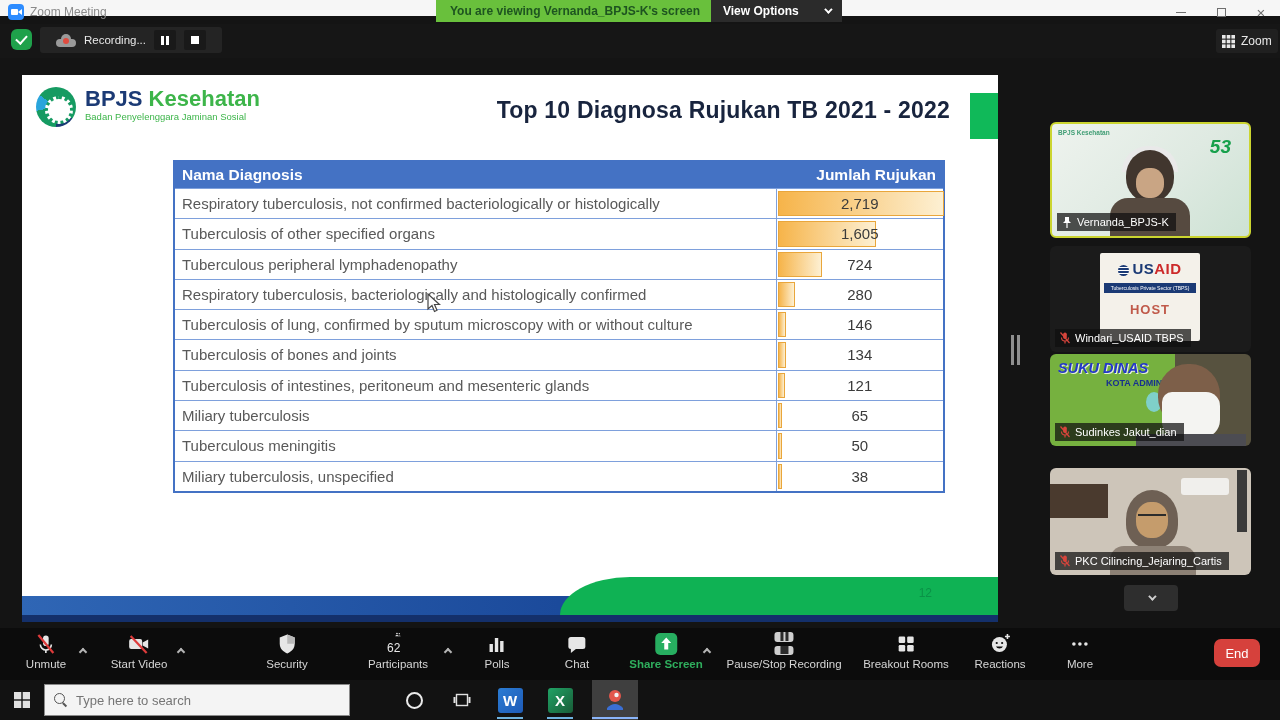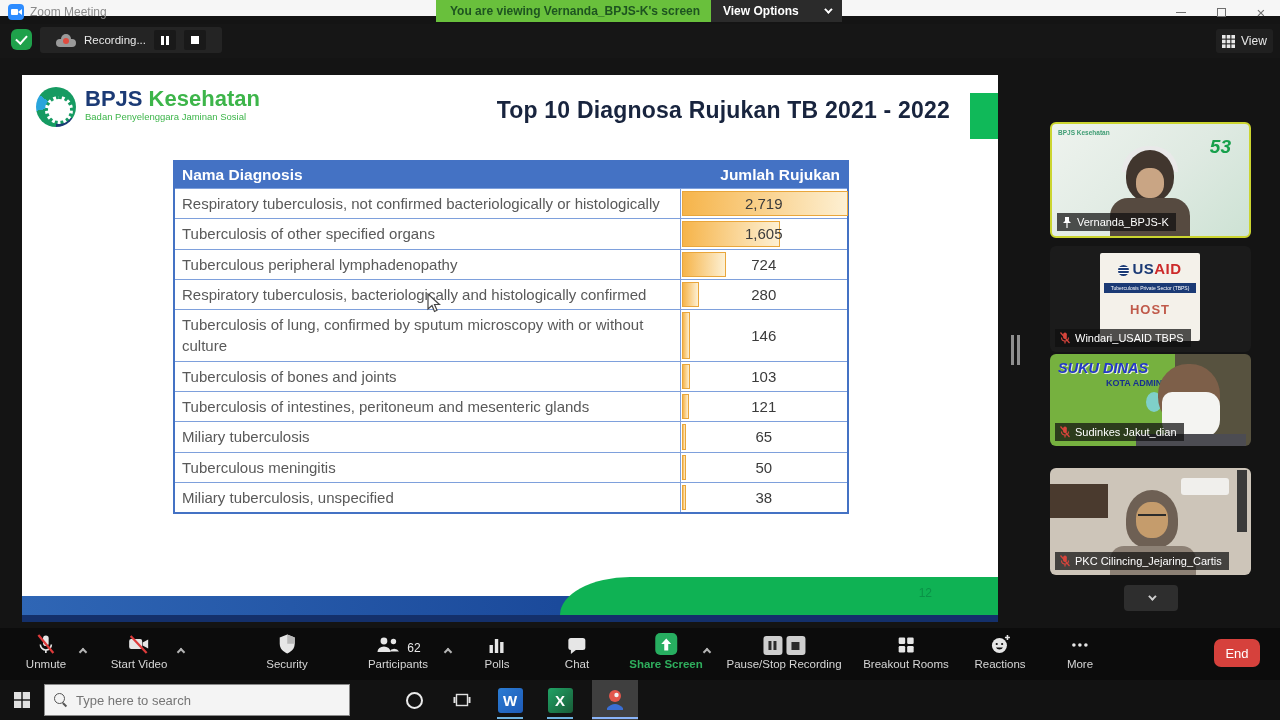--- a/index.html
+++ b/index.html
@@ -42,21 +42,21 @@
   #slide { position:absolute; left:22px; top:75px; width:976px; height:547px; background:#ffffff; overflow:hidden; }
   #bpjs-logo-wrap { position:absolute; left:14px; top:12px; display:flex; gap:9px; align-items:flex-start; }
   #bpjs-logo-circle { width:40px; height:40px; border-radius:50%; background:conic-gradient(#169b62 0 35%, #1b3a75 35% 50%, #169b62 50% 72%, #2aa5dc 72% 85%, #169b62 85% 100%); position:relative; }
   #bpjs-logo-circle::after { content:""; position:absolute; left:9px; top:9px; width:22px; height:22px; background:#fff; border-radius:50%; border:3px dotted #169b62; }
   #bpjs-logo-text .l1 { font-size:22px; font-weight:bold; line-height:1.05; }
   #bpjs-logo-text .l1 .b { color:#1b3a75; } #bpjs-logo-text .l1 .k { color:#3db54a; }
   #bpjs-logo-text .l2 { font-size:9.5px; color:#3db54a; margin-top:1px; }
   #slide-title { position:absolute; right:48px; top:22px; font-size:23px; font-weight:bold; color:#18243e; letter-spacing:.2px; }
   #title-green-block { position:absolute; right:0; top:18px; width:28px; height:46px; background:#10b959; }
 
-  #diag-table { position:absolute; left:151px; top:85px; width:676px; border-collapse:collapse; table-layout:fixed; background:#fff; border:2px solid #4472c4; }
+  #diag-table { position:absolute; left:151px; top:85px; width:772px; border-collapse:collapse; table-layout:fixed; background:#fff; border:2px solid #4472c4; }
   #diag-table th { background:#4472c4; color:#fff; font-size:15.5px; font-weight:bold; text-align:left; padding:4px 7px; }
   #diag-table th.th-val { width:168px; text-align:right; }
   #diag-table td { border:1px solid #7ea0dc; font-size:15px; color:#595959; padding:4px 7px; line-height:1.42; vertical-align:middle; }
   #diag-table td.value-cell { position:relative; padding:0; text-align:center; }
   .data-bar { position:absolute; left:1px; top:2px; bottom:2px; background:linear-gradient(to right,#f6b44a,#fdf0d3); border:1px solid #e9a63b; }
   .value-num { position:relative; color:#3b3b3b; z-index:2; }
 
   .wave-navy { position:absolute; left:0; right:0; bottom:0; height:7px; background:#14306b; }
   .wave-blue { position:absolute; left:0; right:0; bottom:7px; height:19px; background:linear-gradient(90deg,#2f66b5,#1b4a9b 55%,#1d509e); }
   .wave-green { position:absolute; left:538px; right:0; bottom:7px; height:38px; background:#0fb254; border-top-left-radius:70px 38px; }
@@ -99,21 +99,21 @@
   #tile-4 .h-glasses { position:absolute; left:88px; top:46px; width:28px; height:7px; border-top:2px solid #2c2c2c; }
   #tile-4 .h-body { position:absolute; left:60px; top:78px; width:86px; height:30px; background:#8d8175; border-radius:14px 14px 0 0; }
   .name-tag { position:absolute; left:5px; bottom:5px; background:rgba(15,15,15,.72); color:#fff; font-size:11px; padding:3px 7px 3px 5px; display:flex; align-items:center; gap:5px; white-space:nowrap; z-index:5; }
   #strip-collapse-btn { position:absolute; left:1124px; top:585px; width:54px; height:26px; background:#2e2e2e; border-radius:4px; display:flex; align-items:center; justify-content:center; }
   #strip-collapse-btn .chev { border-color:#cfcfcf; }
 
   
   #toolbar { position:absolute; left:0; top:628px; width:1280px; height:52px; background:#0c0c0c; }
   .tbi { position:absolute; top:4px; transform:translateX(-50%); display:flex; flex-direction:column; align-items:center; gap:3px; }
   .tbi .lbl { font-size:11.5px; color:#d6d6d6; white-space:nowrap; }
-  .tbi .icon { height:23px; display:flex; align-items:flex-end; justify-content:center; gap:4px; }
+  .tbi .icon { height:23px; display:flex; align-items:flex-start; justify-content:center; gap:4px;flex-direction:column; }
   .tbi.green .lbl { color:#2fae5d; font-weight:bold; }
   .tb-caret { position:absolute; top:13px; }
   .tb-caret .chev { border-color:#b5b5b5; }
   #end-btn { position:absolute; left:1214px; top:11px; width:46px; height:28px; background:#d6413c; border-radius:7px; color:#fff; font-size:13px; display:flex; align-items:center; justify-content:center; }
   #participants-count { font-size:12px; color:#e8e8e8; margin-left:2px; }
   .gray-sq { width:19px; height:19px; background:#cfcfcf; border-radius:3px; display:flex; align-items:center; justify-content:center; gap:2px; }
   .gray-sq .pb { width:3px; height:9px; background:#2b2b2b; }
   .gray-sq .sb { width:8px; height:8px; background:#2b2b2b; }
   #share-icon-bg { width:22px; height:22px; background:#27ae60; border-radius:5px; display:flex; align-items:center; justify-content:center; }
 
@@ -184,21 +184,21 @@
             <rect x="4.7" y="0" width="3.6" height="3.6"></rect>
             <rect x="9.4" y="0" width="3.6" height="3.6"></rect>
             <rect x="0" y="4.7" width="3.6" height="3.6"></rect>
             <rect x="4.7" y="4.7" width="3.6" height="3.6"></rect>
             <rect x="9.4" y="4.7" width="3.6" height="3.6"></rect>
             <rect x="0" y="9.4" width="3.6" height="3.6"></rect>
             <rect x="4.7" y="9.4" width="3.6" height="3.6"></rect>
             <rect x="9.4" y="9.4" width="3.6" height="3.6"></rect>
           </g>
         </svg>
-      <span>View</span>
+      <span>Zoom</span>
     </div>
   </div>
 
   <div id="slide">
     <div id="bpjs-logo-wrap">
       <div id="bpjs-logo-circle"></div>
       <div id="bpjs-logo-text">
         <div class="l1"><span class="b">BPJS</span> <span class="k">Kesehatan</span></div>
         <div class="l2">Badan Penyelenggara Jaminan Sosial</div>
       </div>
@@ -246,21 +246,21 @@
             <td>Tuberculosis of lung, confirmed by sputum microscopy with or without culture</td>
             <td class="value-cell">
               <div class="data-bar" style="width: 5.36962%; min-width: 4px;"></div>
               <div class="value-num">146</div>
             </td>
           </tr>
           <tr>
             <td>Tuberculosis of bones and joints</td>
             <td class="value-cell">
               <div class="data-bar" style="width: 4.92828%; min-width: 4px;"></div>
-              <div class="value-num">103</div>
+              <div class="value-num">134</div>
             </td>
           </tr>
           <tr>
             <td>Tuberculosis of intestines, peritoneum and mesenteric glands</td>
             <td class="value-cell">
               <div class="data-bar" style="width: 4.45017%; min-width: 4px;"></div>
               <div class="value-num">121</div>
             </td>
           </tr>
           <tr>

